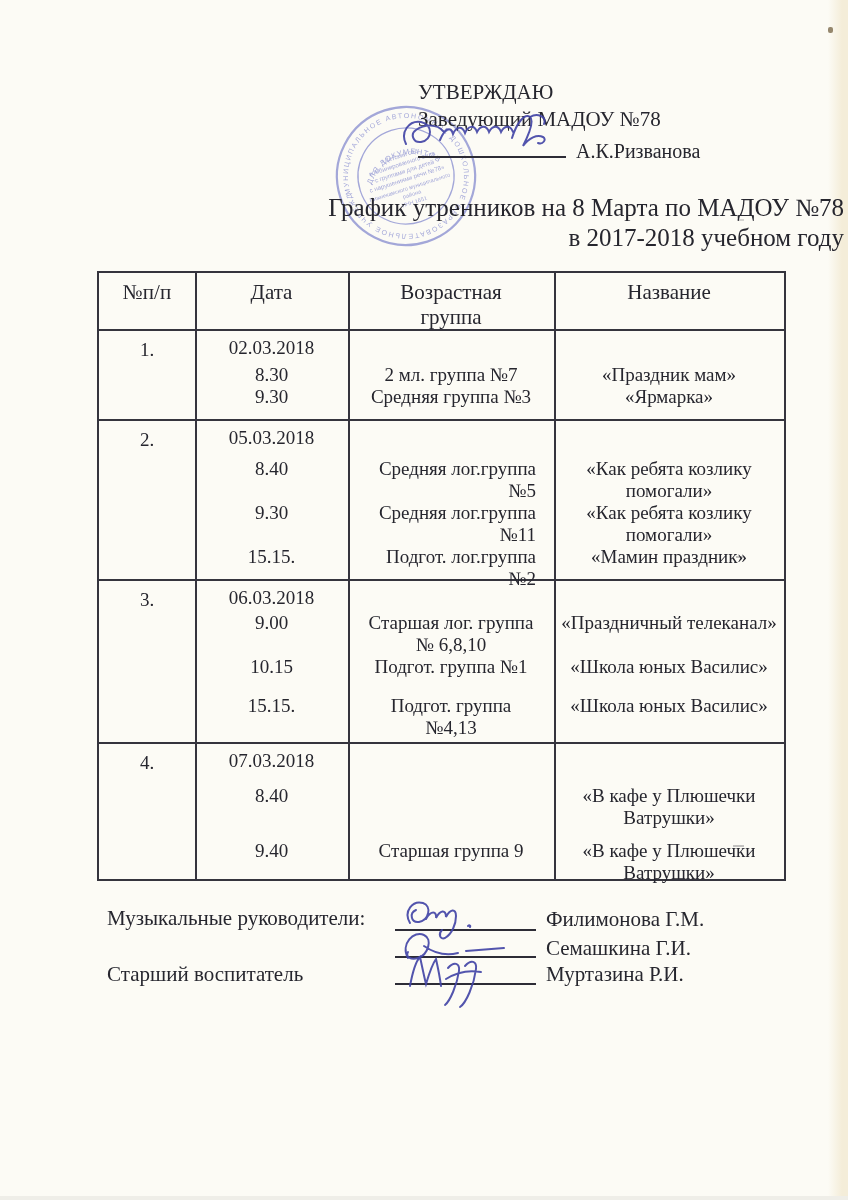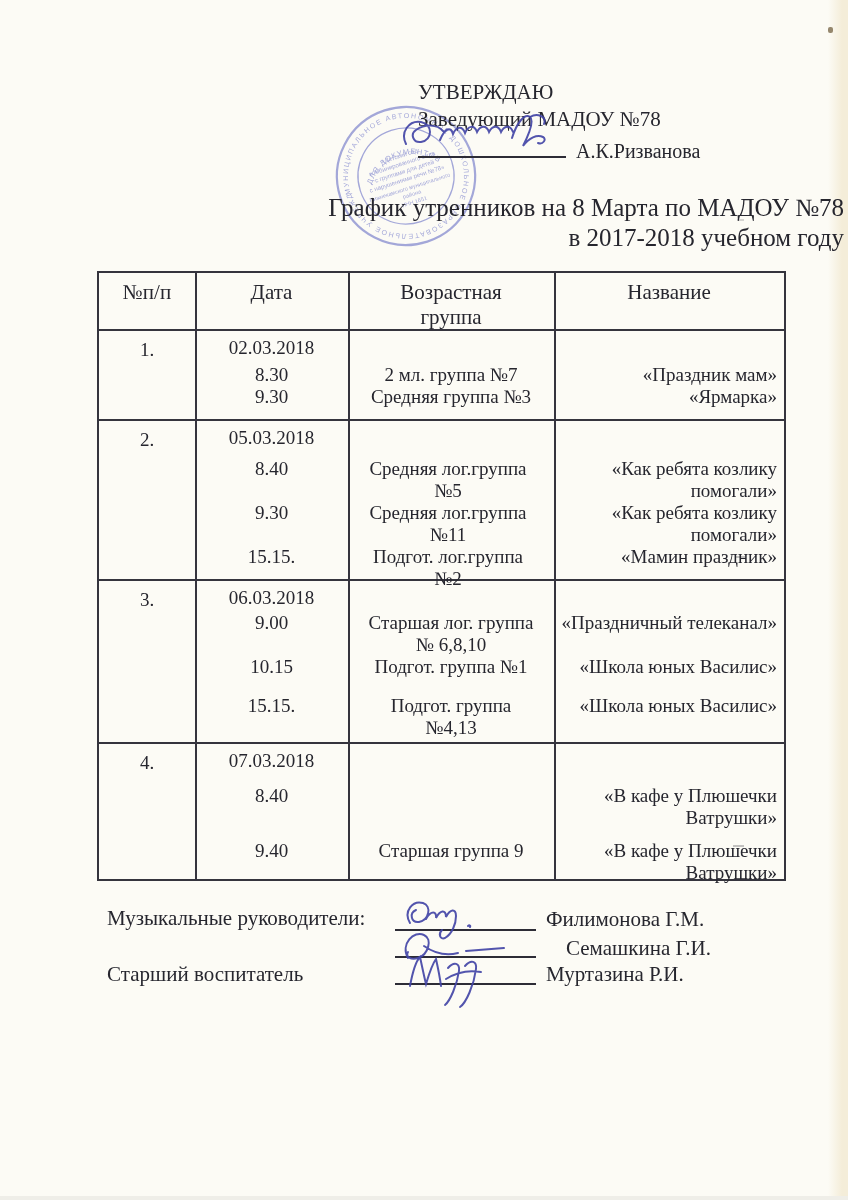--- a/index.html
+++ b/index.html
@@ -61,36 +61,36 @@
   .hrow{height:56px;font-size:21px;line-height:25px;}
   .hc{grid-row:1;text-align:center;padding-top:7px;}
   .hc1{grid-column:1;} .hc2{grid-column:2;} .hc4{grid-column:4;}
   .hc3{grid-column:3;padding-left:38px;padding-right:38px;}
   .r1{height:90px;} .r2{height:160px;} .r3{height:163px;} .r4{height:137px;}
   .c{padding:0 7px;box-sizing:border-box;}
   .num{grid-column:1;grid-row:1 / span 4;text-align:center;padding-top:8px;}
   .date{grid-column:2;grid-row:1;text-align:center;padding-top:6px;}
   .time{grid-column:2;text-align:center;}
   .grp{grid-column:3;text-align:center;padding:0 10px;}
-  .ttl{grid-column:4;text-align:right;}
+  .ttl{grid-column:4;text-align:center;}
   .e1{grid-row:2;} .e2{grid-row:3;} .e3{grid-row:4;}
   .r1 .date{padding-bottom:5px;}
   .r2 .date{padding-bottom:9px;}
-  .r2 .grp{text-align:center;padding-left:12px;padding-right:18px;}
+  .r2 .grp{text-align:right;padding-left:12px;padding-right:18px;}
   .r3 .date{padding-bottom:3px;}
   .r3 .e3{margin-top:17px;}
   .r3 .g3{padding:0 28px;}
   .r4 .date{padding-bottom:13px;}
   .r4 .e2{margin-top:11px;}
 
   
   .f-label{position:absolute;left:107px;font-size:21px;white-space:nowrap;}
   .f1{top:906px;} .f2{top:962px;}
   .f-name{position:absolute;left:546px;font-size:21px;white-space:nowrap;}
-  .n1{top:907px;} .n2{top:936px;margin-left:20px;} .n3{top:962px;}
+  .n1{top:907px;} .n2{top:936px;} .n3{top:962px;}
   .f-ul{position:absolute;left:395px;width:141px;height:0;border-bottom:2px solid #2d2c36;}
   .u1{top:929px;} .u2{top:956px;} .u3{top:983px;}
 </style>
 </head>
 <body>
 
 <div class="page">
 
   <div class="edge-band"></div>
   <div class="bottom-band"></div>

